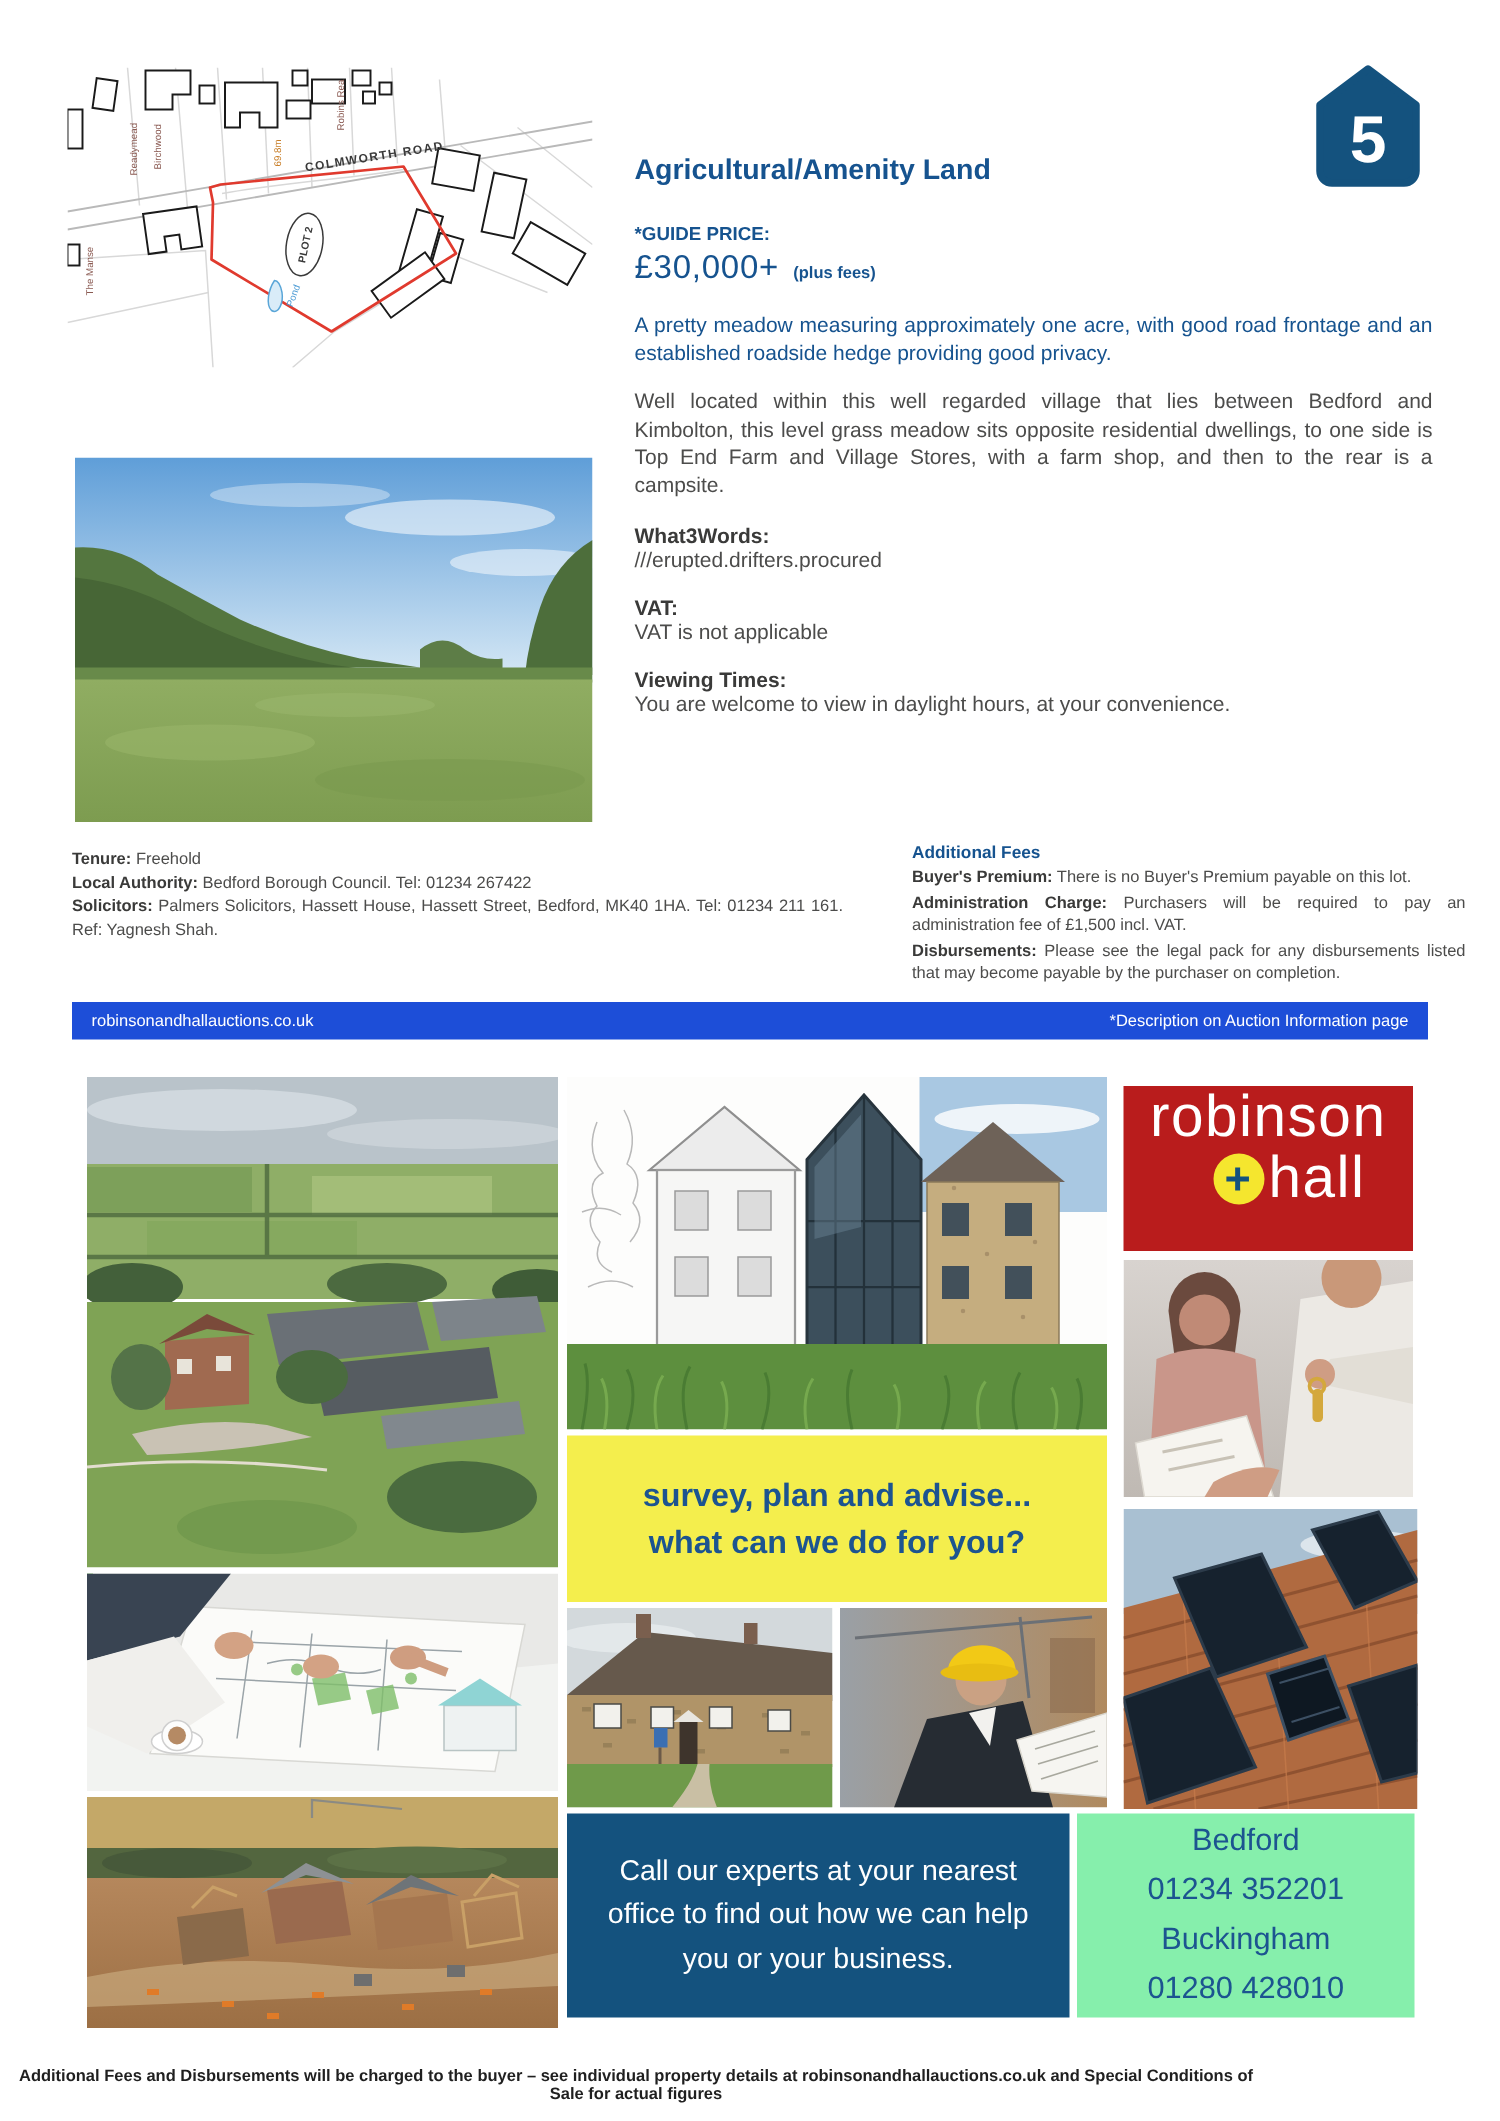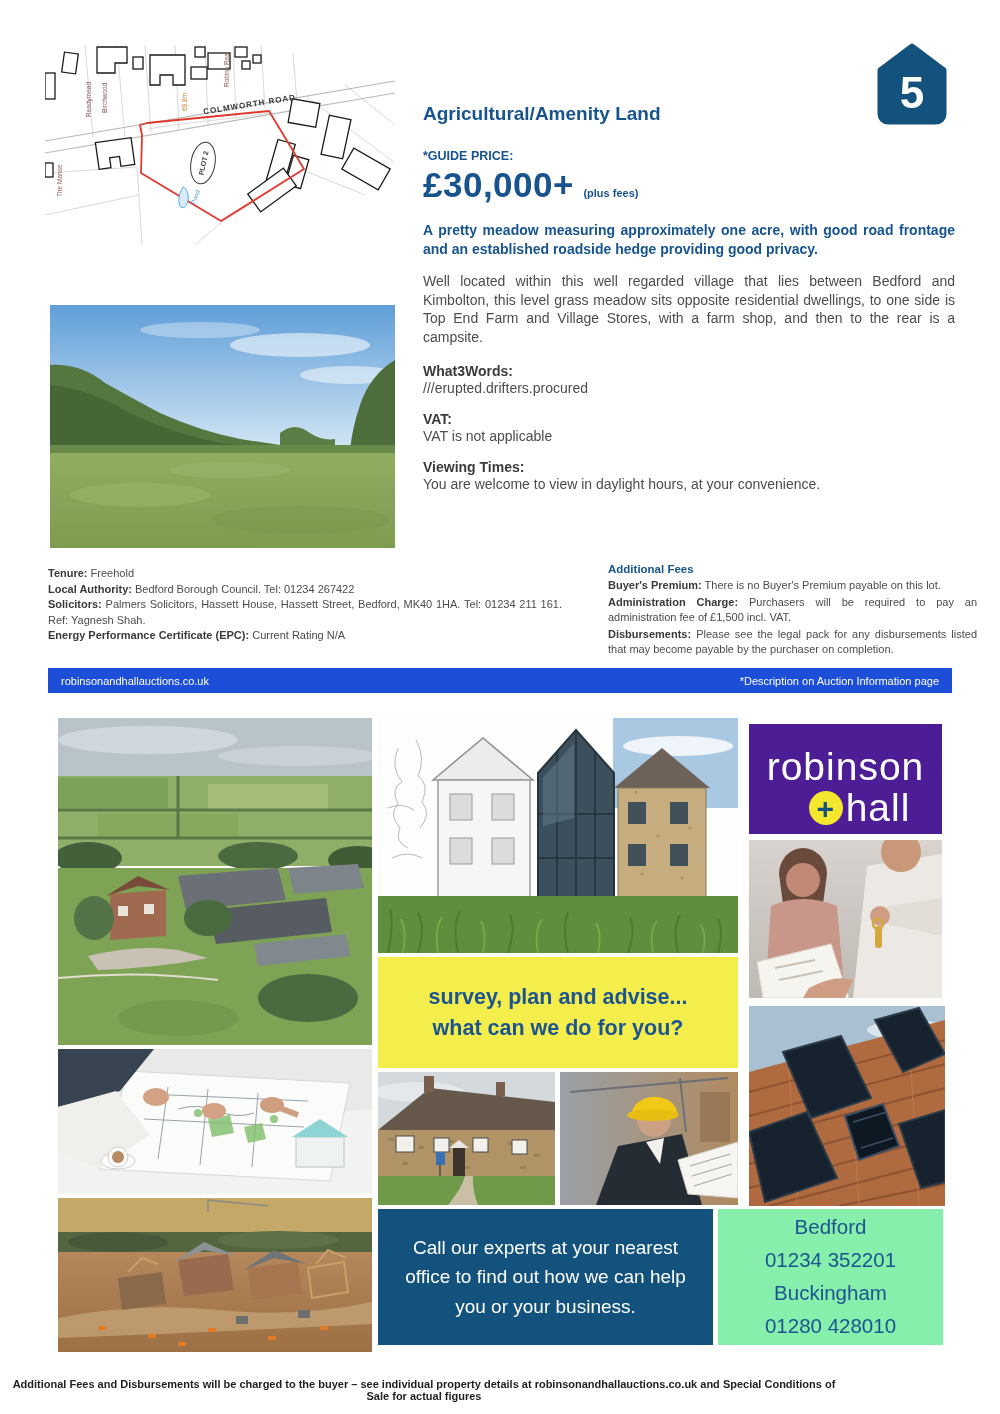--- a/index.html
+++ b/index.html
@@ -26,44 +26,44 @@
   #logo{left:749px;top:724px;width:193px;height:110px;}
   #ph-keys{left:749px;top:840px;width:193px;height:158px;}
   #ph-solar{left:749px;top:1006px;width:196px;height:200px;}
   #contact{left:718px;top:1209px;width:225px;height:136px;}
   #footer{left:0;top:1378px;width:848px;}
 
   .cat{font-size:19px;font-weight:bold;color:#16538f;margin:0 0 24px;}
   .title{font-size:20.5px;font-weight:bold;color:#3a3a39;line-height:1.15;margin:0 0 18px;}
   .gp-label{font-size:12.5px;font-weight:bold;color:#16538f;}
   .gp-row{margin:2px 0 16px;}
-  .gp{font-size:35px;font-weight:bold;color:#16538f;letter-spacing:.5px;}
+  .gp{font-size:22px;font-weight:normal;color:#16538f;letter-spacing:.5px;}
   .gp-fees{font-size:11px;font-weight:bold;color:#16538f;margin-left:5px;}
-  .summary{font-size:14px;font-weight:bold;color:#16538f;line-height:1.33;text-align:justify;margin:4px 0 14px;}
+  .summary{font-size:14px;font-weight:normal;color:#16538f;line-height:1.33;text-align:justify;margin:4px 0 14px;}
   .desc{font-size:14px;color:#4c4c4b;line-height:1.33;text-align:justify;margin:0 0 16px;}
   .sub{margin:0 0 14px;}
   .sub .lbl{font-size:14px;font-weight:bold;color:#3a3a39;display:block;}
   .sub .val{font-size:14px;color:#4c4c4b;}
 
   .dline{font-size:11px;color:#4c4c4b;line-height:1.42;text-align:justify;margin:0;}
   .dline b{color:#3a3a39;}
   .fees-h{font-size:11.5px;font-weight:bold;color:#16538f;margin:0 0 3px;}
   .fee{font-size:11px;color:#4c4c4b;line-height:1.42;text-align:justify;margin:0 0 1px;}
   .fee b{color:#3a3a39;}
 
   #bar{background:#1d4ed8;color:#fff;display:flex;justify-content:space-between;
        align-items:center;padding:0 13px;font-size:11px;box-sizing:border-box;}
 
   #slogan{background:#f4ee4d;color:#1c5490;font-weight:bold;font-size:21.5px;
           text-align:center;display:flex;flex-direction:column;justify-content:center;line-height:1.42;}
   #callbox{background:#14527e;color:#fff;font-size:19px;text-align:center;
            display:flex;align-items:center;padding:0 16px;line-height:1.55;box-sizing:border-box;}
   #contact{background:#86efac;color:#1c5490;font-size:20.5px;text-align:center;
            display:flex;flex-direction:column;justify-content:center;line-height:1.6;}
-  #logo{background:#4c1d95;color:#fff;box-sizing:border-box;padding-top:23px;}
+  #logo{background:#b91c1c;color:#fff;box-sizing:border-box;padding-top:1px;}
   .logo-l1{font-size:39px;text-align:center;letter-spacing:1px;line-height:1.05;}
   .logo-l2{display:flex;align-items:center;justify-content:center;margin-left:28px;gap:3px;
            font-size:39px;letter-spacing:1px;line-height:1.05;}
   .plus{width:34px;height:34px;border-radius:50%;background:#f5e62e;color:#14527e;
         display:flex;align-items:center;justify-content:center;font-size:30px;font-weight:bold;flex:0 0 auto;}
   #footer{text-align:center;font-size:11px;font-weight:bold;color:#1f1f1f;}
 </style>
 </head>
 <body>
 
@@ -192,21 +192,20 @@
       <ellipse cx="90" cy="190" rx="70" ry="12" fill="#9cb86c" opacity="0.5"></ellipse>
       <ellipse cx="250" cy="215" rx="90" ry="14" fill="#7a9a4e" opacity="0.6"></ellipse>
       <ellipse cx="180" cy="165" rx="60" ry="8" fill="#a0bb72" opacity="0.4"></ellipse>
     </svg>
   </div>
 
   <div id="details-left" class="abs">
     <p class="dline"><b>Tenure:</b> <span>Freehold</span></p>
     <p class="dline"><b>Local Authority:</b> <span>Bedford Borough Council. Tel: 01234 267422</span></p>
     <p class="dline"><b>Solicitors:</b> <span>Palmers Solicitors, Hassett House, Hassett Street, Bedford, MK40 1HA. Tel: 01234 211 161. Ref: Yagnesh Shah.</span></p>
-    <p class="dline"><b>Energy Performance Certificate (EPC):</b> <span>Current Rating N/A</span></p>
   </div>
 
   <div id="fees" class="abs">
     <p class="fees-h">Additional Fees</p>
     <p class="fee"><b>Buyer's Premium:</b> <span>There is no Buyer's Premium payable on this lot.</span></p>
     <p class="fee"><b>Administration Charge:</b> <span>Purchasers will be required to pay an administration fee of £1,500 incl. VAT.</span></p>
     <p class="fee"><b>Disbursements:</b> <span>Please see the legal pack for any disbursements listed that may become payable by the purchaser on completion.</span></p>
   </div>
 
   <div id="bar" class="abs">

